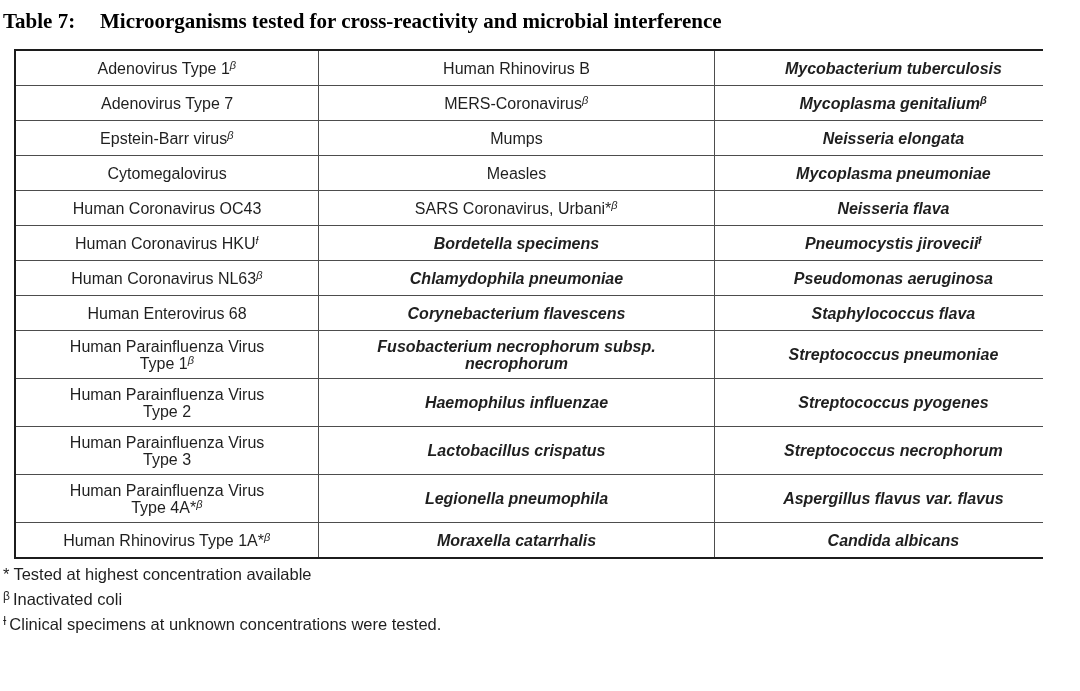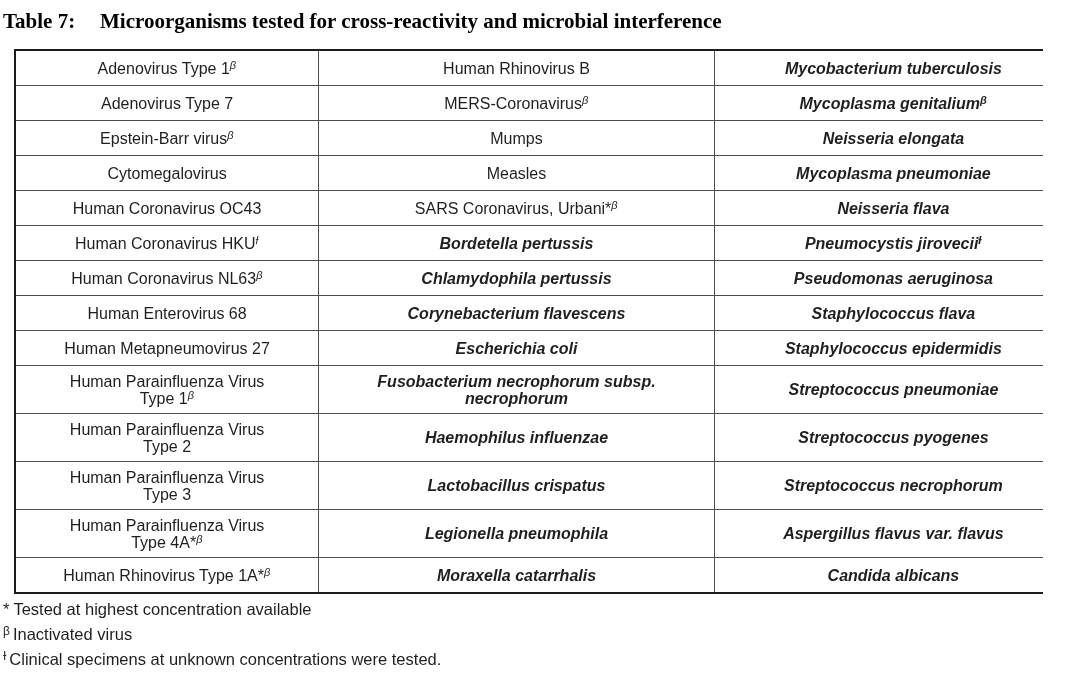--- a/index.html
+++ b/index.html
@@ -114,37 +114,32 @@
           <td><span>Measles</span></td>
           <td><span class="it">Mycoplasma pneumoniae</span></td>
         </tr>
         <tr>
           <td><span>Human Coronavirus OC43</span></td>
           <td><span>SARS Coronavirus, Urbani*<sup class="cell-sup">β</sup></span></td>
           <td><span class="it">Neisseria flava</span></td>
         </tr>
         <tr>
           <td><span>Human Coronavirus HKU<sup class="cell-sup">Ɨ</sup></span></td>
-          <td><span class="it">Bordetella pertussis</span></td>
+          <td><span class="it">Bordetella specimens</span></td>
           <td><span class="it">Pneumocystis jirovecii<sup class="cell-sup">Ɨ</sup></span></td>
         </tr>
         <tr>
           <td><span>Human Coronavirus NL63<sup class="cell-sup">β</sup></span></td>
-          <td><span class="it">Chlamydophila pertussis</span></td>
+          <td><span class="it">Chlamydophila pneumoniae</span></td>
           <td><span class="it">Pseudomonas aeruginosa</span></td>
         </tr>
         <tr>
           <td><span>Human Enterovirus 68</span></td>
           <td><span class="it">Corynebacterium flavescens</span></td>
           <td><span class="it">Staphylococcus flava</span></td>
-        </tr>
-        <tr>
-          <td><span>Human Metapneumovirus 27</span></td>
-          <td><span class="it">Escherichia coli</span></td>
-          <td><span class="it">Staphylococcus epidermidis</span></td>
         </tr>
         <tr class="tall">
           <td><span>Human Parainfluenza Virus<br>Type 1<sup class="cell-sup">β</sup></span></td>
           <td><span class="it">Fusobacterium necrophorum subsp.<br>necrophorum</span></td>
           <td><span class="it">Streptococcus pneumoniae</span></td>
         </tr>
         <tr class="tall">
           <td><span>Human Parainfluenza Virus<br>Type 2</span></td>
           <td><span class="it">Haemophilus influenzae</span></td>
           <td><span class="it">Streptococcus pyogenes</span></td>
@@ -165,20 +160,20 @@
           <td><span class="it">Candida albicans</span></td>
         </tr>
       </tbody>
   </table>
 
   <div class="footnotes">
     <div class="footnote-line">
       <span class="fn-sym">*</span><span>Tested at highest concentration available</span>
     </div>
     <div class="footnote-line">
-      <span class="fn-sym raised">β</span><span>Inactivated virus</span>
+      <span class="fn-sym raised">β</span><span>Inactivated coli</span>
     </div>
     <div class="footnote-line">
       <span class="fn-sym raised">Ɨ</span><span>Clinical specimens at unknown concentrations were tested.</span>
     </div>
   </div>
 
 </div>
 
 </body></html>

